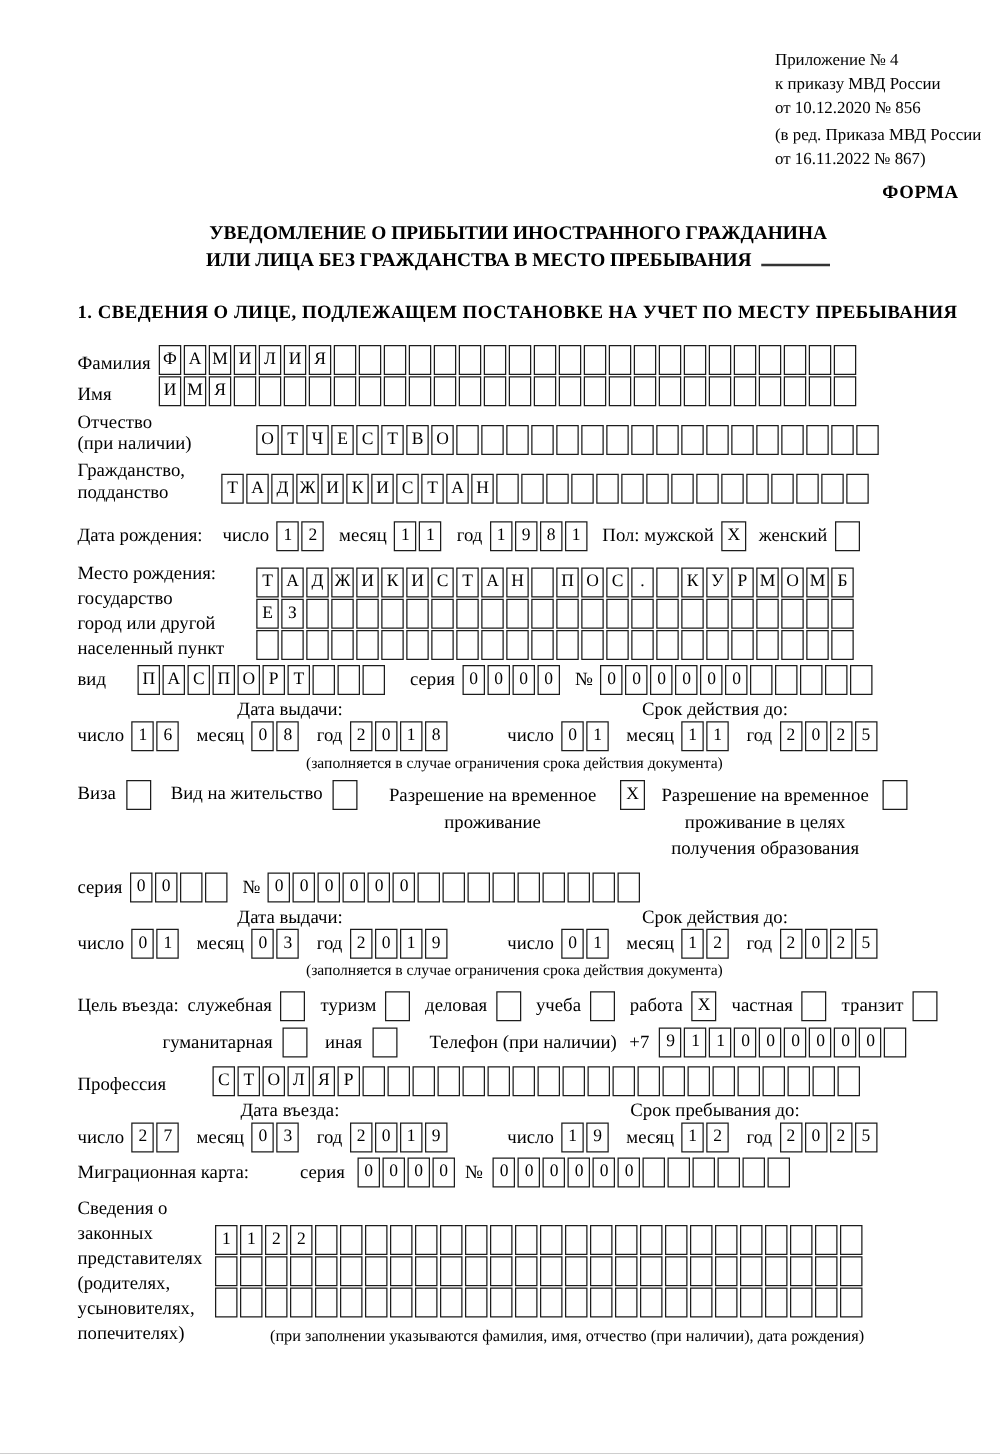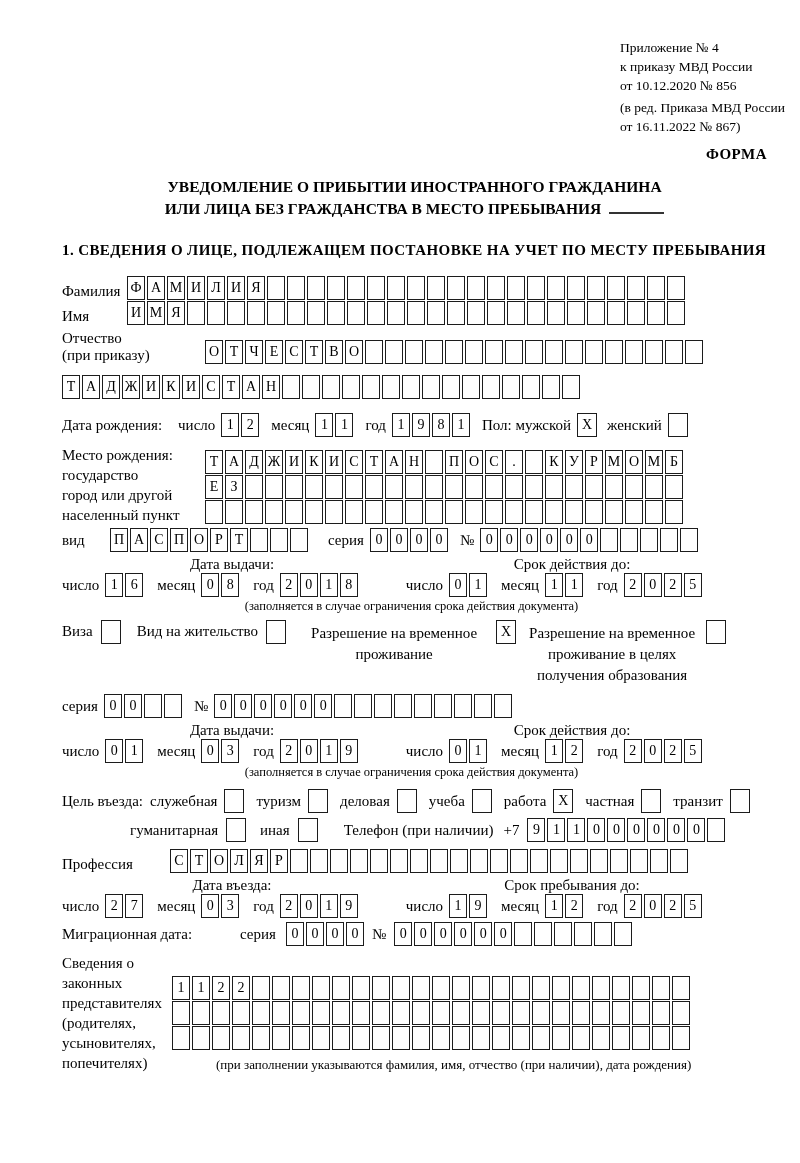--- a/index.html
+++ b/index.html
@@ -153,21 +153,21 @@
         <span class="cell"></span>
         <span class="cell"></span>
         <span class="cell"></span>
         <span class="cell"></span>
       </span>
   </div>
 
   <div class="frow" style="min-height:34px;">
     <span class="lbl w143 lbl2">
       <span>Отчество</span><br>
-      <span>(при приказу)</span>
+      <span>(при наличии)</span>
     </span>
     <span class="cells">
         <span class="cell">О</span>
         <span class="cell">Т</span>
         <span class="cell">Ч</span>
         <span class="cell">Е</span>
         <span class="cell">С</span>
         <span class="cell">Т</span>
         <span class="cell">В</span>
         <span class="cell">О</span>
@@ -185,20 +185,24 @@
         <span class="cell"></span>
         <span class="cell"></span>
         <span class="cell"></span>
         <span class="cell"></span>
         <span class="cell"></span>
         <span class="cell"></span>
       </span>
   </div>
 
   <div class="frow" style="min-height:34px;">
+    <span class="lbl w115 lbl2">
+      <span>Гражданство,</span><br>
+      <span>подданство</span>
+    </span>
     <span class="cells">
         <span class="cell">Т</span>
         <span class="cell">А</span>
         <span class="cell">Д</span>
         <span class="cell">Ж</span>
         <span class="cell">И</span>
         <span class="cell">К</span>
         <span class="cell">И</span>
         <span class="cell">С</span>
         <span class="cell">Т</span>
@@ -629,21 +633,21 @@
       <span class="cells">
           <span class="cell">2</span>
           <span class="cell">0</span>
           <span class="cell">2</span>
           <span class="cell">5</span>
         </span>
     </span>
   </div>
 
   <div class="mig">
-    <span class="mlbl">Миграционная дата:</span>
+    <span class="mlbl">Миграционная карта:</span>
     <span class="slbl">серия</span>
     <span class="cells">
         <span class="cell">0</span>
         <span class="cell">0</span>
         <span class="cell">0</span>
         <span class="cell">0</span>
       </span>
     <span class="nlbl">№</span>
     <span class="cells">
         <span class="cell">0</span>

